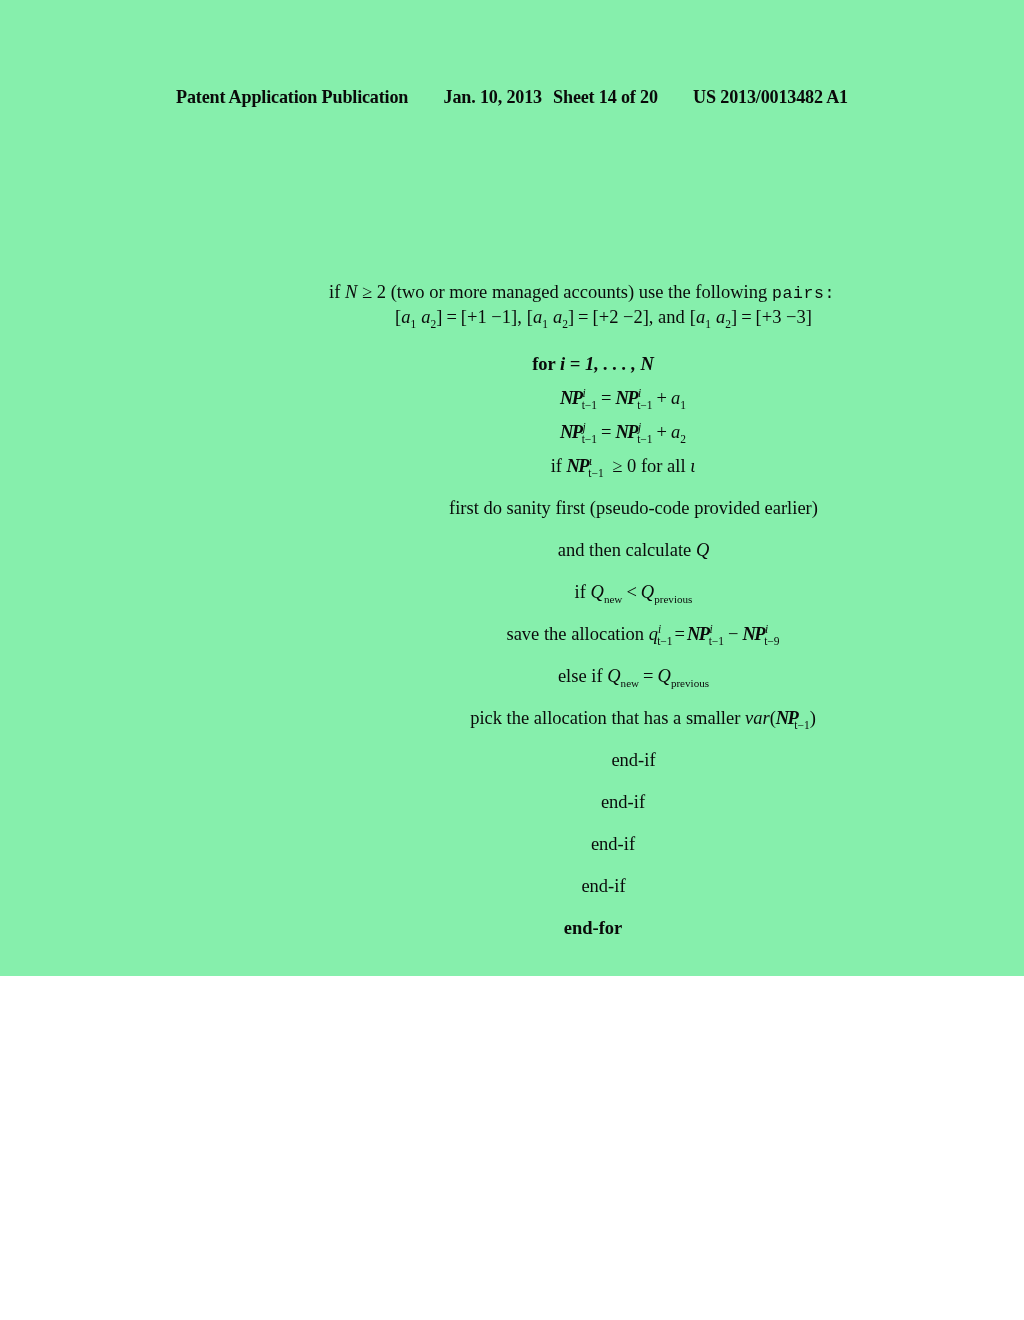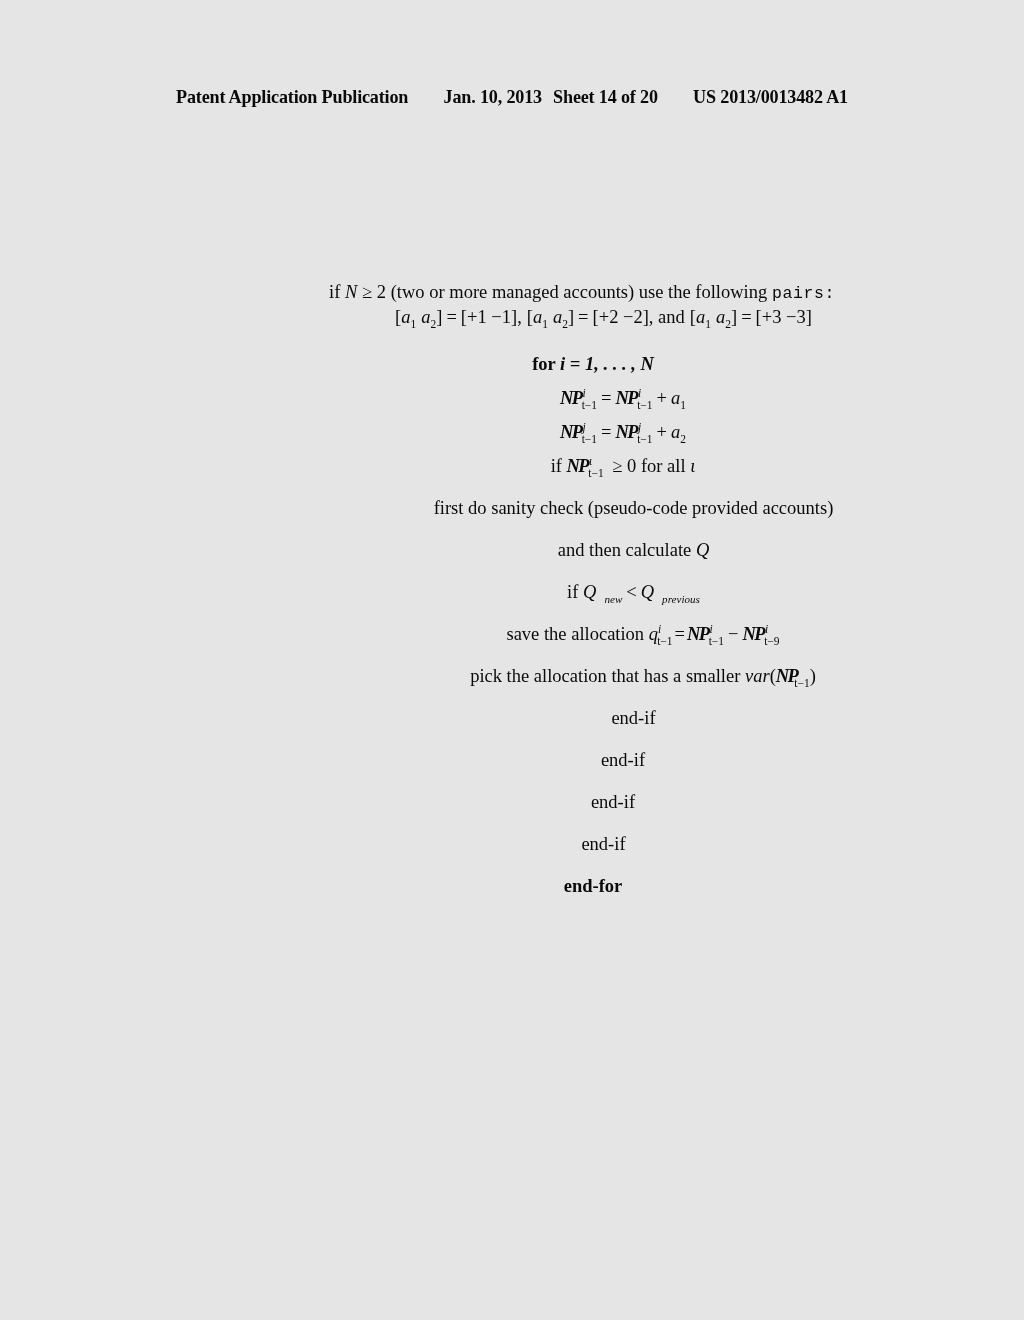--- a/index.html
+++ b/index.html
@@ -3,22 +3,22 @@
 <meta charset="utf-8">
 <style>
   html, body {
     margin: 0;
     padding: 0;
     background: #ffffff;
   }
   .page {
     position: relative;
     width: 1024px;
-    height: 1320px;
-    background: #e5e5e5;
+    height: 976px;
+    background: #86efac;
     overflow: hidden;
     font-family: "Liberation Serif", "DejaVu Serif", serif;
     color: #0a0a0a;
   }
 
   
   .page-header {
     position: absolute;
     top: 86px;
     left: 0;
@@ -86,25 +86,24 @@
     margin-left: 0px;
   }
   sub.sb {
     font-size: 0.62em;
     vertical-align: sub;
     line-height: 0;
     margin-left: -4px;
     letter-spacing: 0;
   }
   sub.sbq {
-    font-style: italic;
     font-size: 0.60em;
     vertical-align: sub;
     line-height: 0;
-    margin-left: 8px;
+    margin-left: 0px;
   }
   sub.plain {
     font-size: 0.62em;
     vertical-align: sub;
     line-height: 0;
   }
   .thinsp { display: inline-block; width: 5px; }
 
   
   .fig-caption {
@@ -156,37 +155,41 @@
       <span class="np">NP</span><sup class="sp">j</sup><sub class="sb">t−1</sub><span class="op">=</span><span class="np">NP</span><sup class="sp">j</sup><sub class="sb">t−1</sub><span class="op">+</span><span class="mi">a</span><sub class="plain">2</sub>
     </div>
 
     <div class="line i4 gap-small">
       <span>if</span>
       <span class="np">NP</span><sup class="sp">ι</sup><sub class="sb">t−1</sub><span class="opn"></span>
       <span>≥ 0 for all</span>
       <span class="mi">ι</span>
     </div>
 
-    <div class="line i5 gap-block">first do sanity check (pseudo-code provided accounts)</div>
+    <div class="line i5 gap-block">first do sanity first (pseudo-code provided earlier)</div>
 
     <div class="line i5 gap-block">
       <span>and then calculate</span>
       <span class="mi">Q</span>
     </div>
 
     <div class="line i5 gap-block">
       <span>if</span>
       <span class="mi">Q</span><sub class="sbq">new</sub><span class="op">&lt;</span><span class="mi">Q</span><sub class="sbq">previous</sub>
     </div>
 
     <div class="line i6 gap-block">
       <span>save the allocation</span>
       <span class="mi">q</span><sup class="sp">i</sup><sub class="sb">t−1</sub><span class="opn">=</span><span class="np">NP</span><sup class="sp">i</sup><sub class="sb">t−1</sub><span class="op">−</span><span class="np">NP</span><sup class="sp">i</sup><sub class="sb">t−9</sub>
     </div>
 
+    <div class="line i5 gap-block">
+      <span>else if</span>
+      <span class="mi">Q</span><sub class="sbq">new</sub><span class="op">=</span><span class="mi">Q</span><sub class="sbq">previous</sub>
+    </div>
 
     <div class="line i6 gap-block">
       <span>pick the allocation that has a smaller</span>
       <span class="mi">var</span><span>(</span><span class="np">NP</span><sub class="sb">t−1</sub><span>)</span>
     </div>
 
     <div class="line i5 gap-block">end-if</div>
     <div class="line i4 gap-block">end-if</div>
     <div class="line i3 gap-block">end-if</div>
     <div class="line i2 gap-block">end-if</div>

